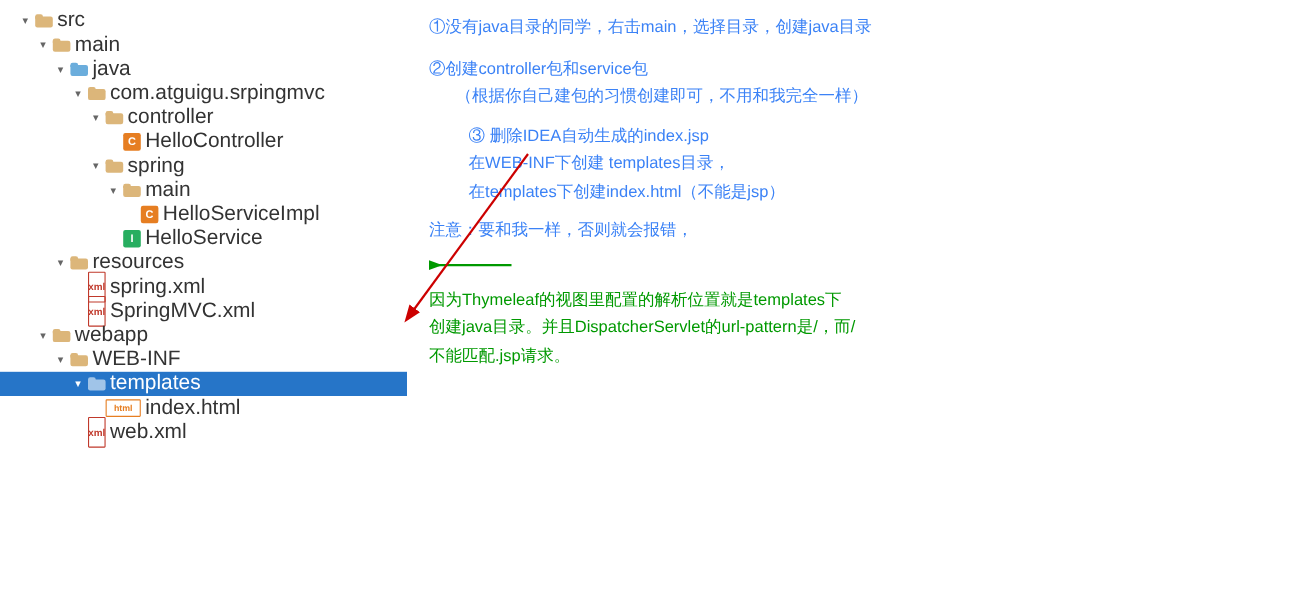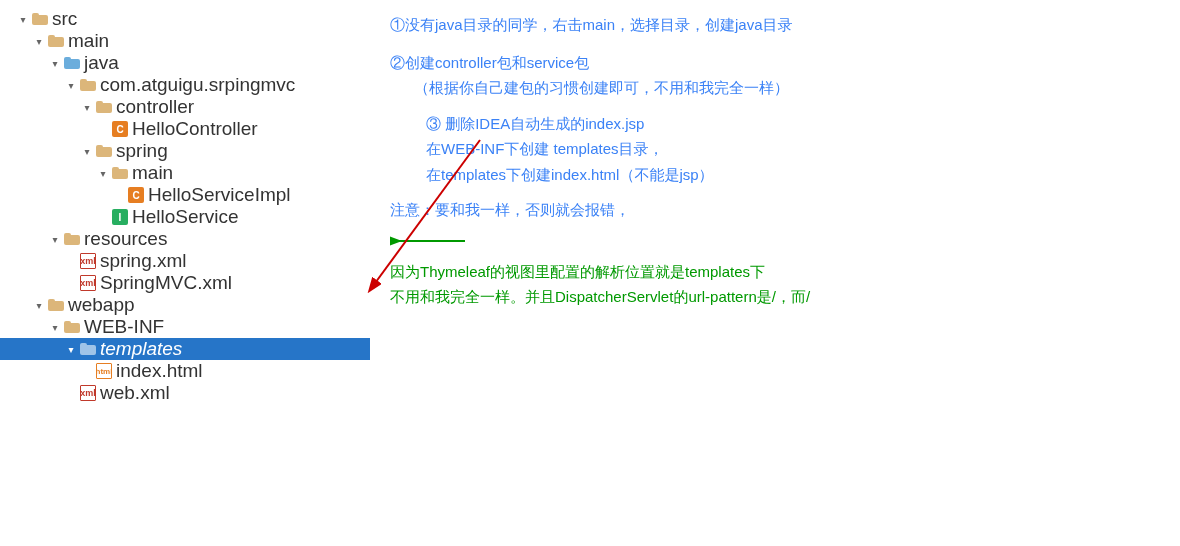--- a/index.html
+++ b/index.html
@@ -179,35 +179,35 @@
       display: inline-flex;
       align-items: center;
       justify-content: center;
       margin-right: 4px;
       flex-shrink: 0;
     }
 
     
     .file-xml {
       width: 16px;
-      height: 16px;
+      height: 28px;
       margin-right: 4px;
       flex-shrink: 0;
       display: inline-flex;
       align-items: center;
       justify-content: center;
       font-size: 9px;
       font-weight: bold;
       border: 1px solid #c0392b;
       color: #c0392b;
       border-radius: 1px;
     }
 
     .file-html {
-      width: 16px;
+      width: 32px;
       height: 16px;
       margin-right: 4px;
       flex-shrink: 0;
       display: inline-flex;
       align-items: center;
       justify-content: center;
       font-size: 8px;
       font-weight: bold;
       border: 1px solid #e67e22;
       color: #e67e22;
@@ -354,21 +354,21 @@
         <div class="folder-normal"></div>
       </span>
     <span class="item-label">WEB-INF</span>
   </div>
 
   <div class="tree-item indent-4 selected">
     <span class="chevron" style="color:#fff;">▾</span>
     <span class="folder-icon">
         <div class="folder-selected"></div>
       </span>
-    <span class="item-label" style="color:#fff;font-style:italic;">templates</span>
+    <span class="item-label" style="color:#fff;">templates</span>
   </div>
 
   <div class="tree-item indent-5">
     <span class="no-chevron"></span>
     <span class="file-html">html</span>
     <span class="item-label">index.html</span>
   </div>
 
   <div class="tree-item indent-4">
     <span class="no-chevron"></span>
@@ -415,16 +415,17 @@
         <marker id="garrowhead" markerWidth="8" markerHeight="6" refX="2" refY="3" orient="auto">
           <polygon points="8 0, 0 3, 8 6" fill="#009900"></polygon>
         </marker>
       </defs>
       <line x1="75" y1="10" x2="8" y2="10" stroke="#009900" stroke-width="2" marker-end="url(#garrowhead)"></line>
     </svg>
   </div>
 
   <div class="annotation">
     <div class="green-text">因为Thymeleaf的视图里配置的解析位置就是templates下</div>
-    <div class="green-text">不用和我完全一样。并且DispatcherServlet的url-pattern是/，而/</div>
+    <div class="green-text">创建java目录。并且DispatcherServlet的url-pattern是/，而/</div>
+    <div class="green-text">不能匹配.jsp请求。</div>
   </div>
 
 </div>
 
 </body></html>

